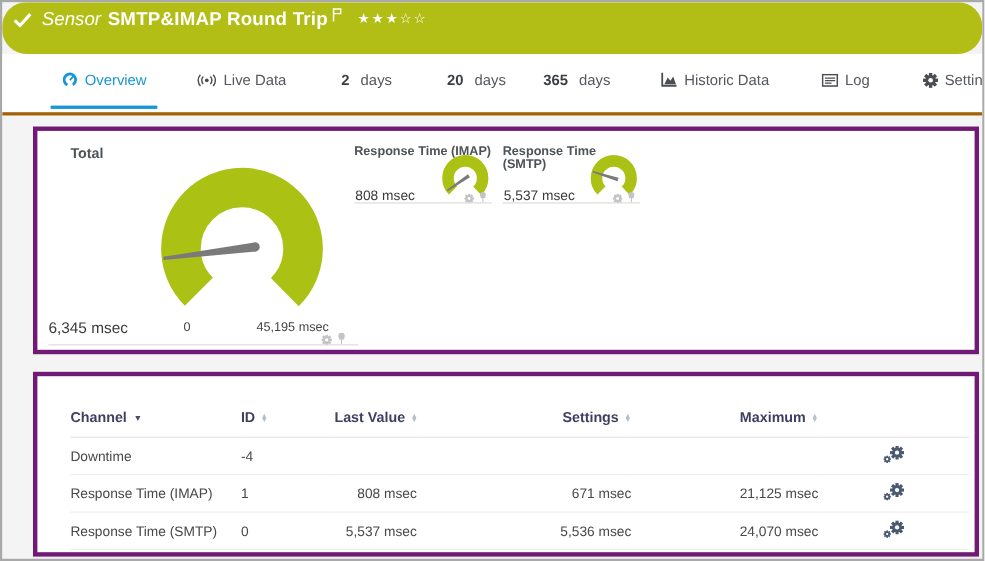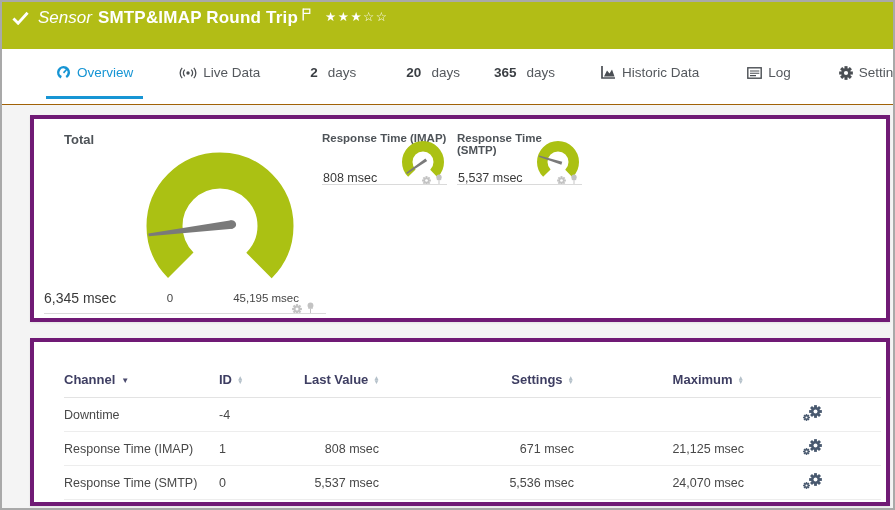--- a/index.html
+++ b/index.html
@@ -8,33 +8,33 @@
   .page {
     width: 895px; height: 510px;
     border: 2px solid #a9a9a9;
     position: relative; overflow: hidden;
     background: #f4f4f4;
   }
 
   
   .sensor-header {
     height: 47px; background: #b2bd16; color: #fff;
-    padding: 6px 10px 0 10px; position: relative;
+    padding: 6px 10px 0 10px; position: relative; border-radius: 22px;
   }
   .sensor-header .title-row { display: flex; align-items: flex-start; }
   .check-icon { margin-top: 3px; }
   .sensor-word { font-style: italic; font-size: 17px; margin-left: 9px; }
   .sensor-title { font-weight: bold; font-size: 17px; margin-left: 6px; letter-spacing: 0.2px; }
   .flag-icon { margin-left: 4px; margin-top: -1px; }
   .stars { margin-left: 14px; font-size: 12.5px; letter-spacing: 1.5px; margin-top: 1px; }
   .sensor-status { font-size: 11px; font-weight: bold; margin: 3px 0 0 46px; }
 
   
   .tabbar {
-    height: 56px; background: #fff; border-bottom: 1px solid #a16207;
+    height: 56px; background: #fff; border-bottom: 3px solid #a16207;
     display: flex; align-items: stretch; padding-left: 44px;
   }
   .tab {
     display: flex; align-items: center; gap: 6px;
     height: 50px; margin-bottom: 6px; padding: 0 10px;
     font-size: 13.5px; color: #54585d; cursor: pointer;
     border-bottom: 3px solid transparent; white-space: nowrap;
   }
   .tab .tab-bold { font-weight: bold; color: #3b3f44; margin-right: 4px; }
   .tab.active { color: #1795d4; border-bottom-color: #1795d4; }

